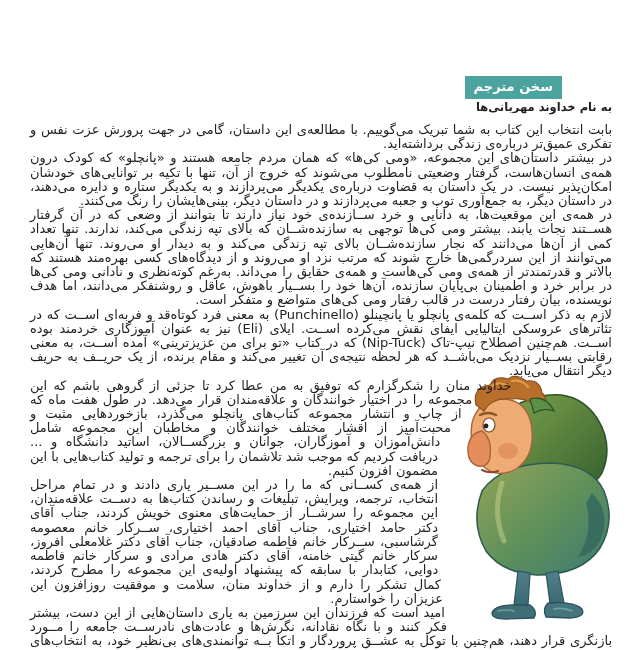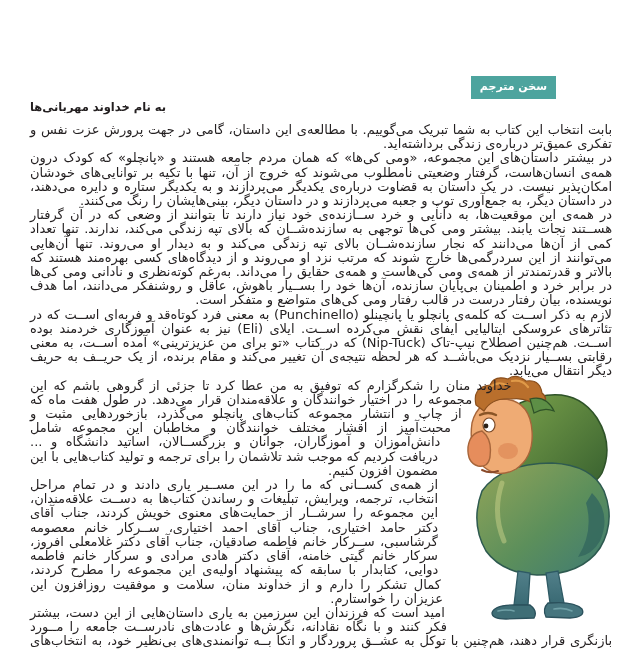--- a/index.html
+++ b/index.html
@@ -7,36 +7,36 @@
   body {
     width: 642px; height: 650px;
     position: relative;
     overflow: hidden;
     font-family: "DejaVu Sans", sans-serif;
     direction: rtl;
     color: #231f20;
   }
   .section-label {
     position: absolute;
-    top: 76px; right: 86px;
+    top: 76px; right: 80px;
     background: #4da49e;
     color: #ffffff;
-    font-size: 11px;
+    font-size: 13px;
     font-weight: bold;
     padding: 4px 9px 5px 9px;
     line-height: 14px;
     letter-spacing: 0;
   }
   .content {
     position: absolute;
     top: 0; right: 0; left: 0;
     padding: 100px 30px 0 30px;
   }
   .doc-title {
-    text-align: left;
+    text-align: right;
     font-weight: bold;
     font-size: 11.5px;
     margin-bottom: 9px;
   }
   .body-text p {
     font-size: 13px;
     line-height: 14.2px;
     text-align: justify;
     text-align-last: right;
     margin: 0;

